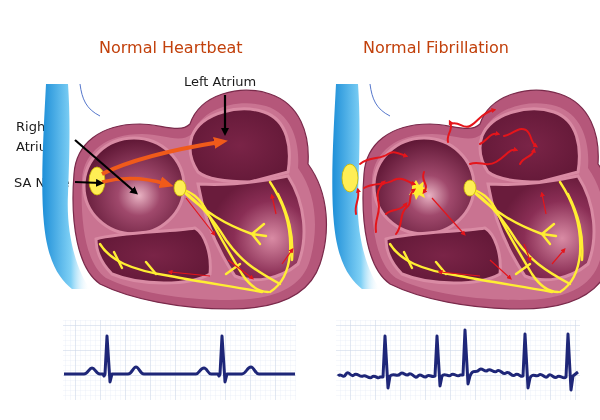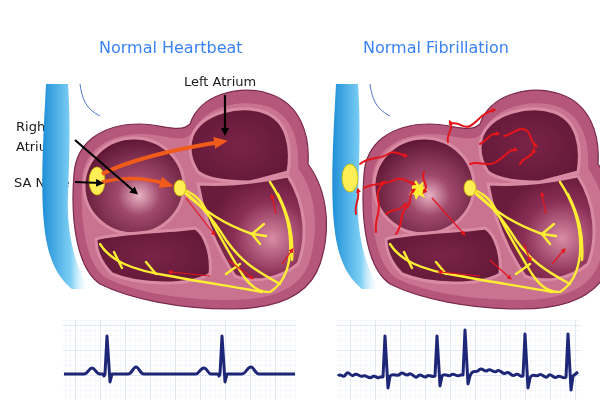--- a/index.html
+++ b/index.html
@@ -1,18 +1,18 @@
 <!DOCTYPE html>
 <html><head>
 <meta charset="utf-8">
 <style>
   html, body { margin: 0; padding: 0; background: #ffffff; }
   body { width: 600px; height: 420px; position: relative; overflow: hidden;
          font-family: "DejaVu Sans", "Liberation Sans", sans-serif; }
-  .title { position: absolute; font-size: 16px; color: #3b82f6; white-space: nowrap; }
+  .title { position: absolute; font-size: 16px; color: #c2410c; white-space: nowrap; }
   .label { position: absolute; font-size: 13px; color: #1a1a1a; line-height: 17px; white-space: nowrap; }
   svg { position: absolute; left: 0; top: 0; }
 </style>
 </head>
 <body>
 
 <div class="title" style="left:99px; top:38px;">Normal Heartbeat</div>
 <div class="title" style="left:363px; top:38px;">Normal Fibrillation</div>
 
 <div class="label" style="left:184px; top:73px;">Left Atrium</div>

